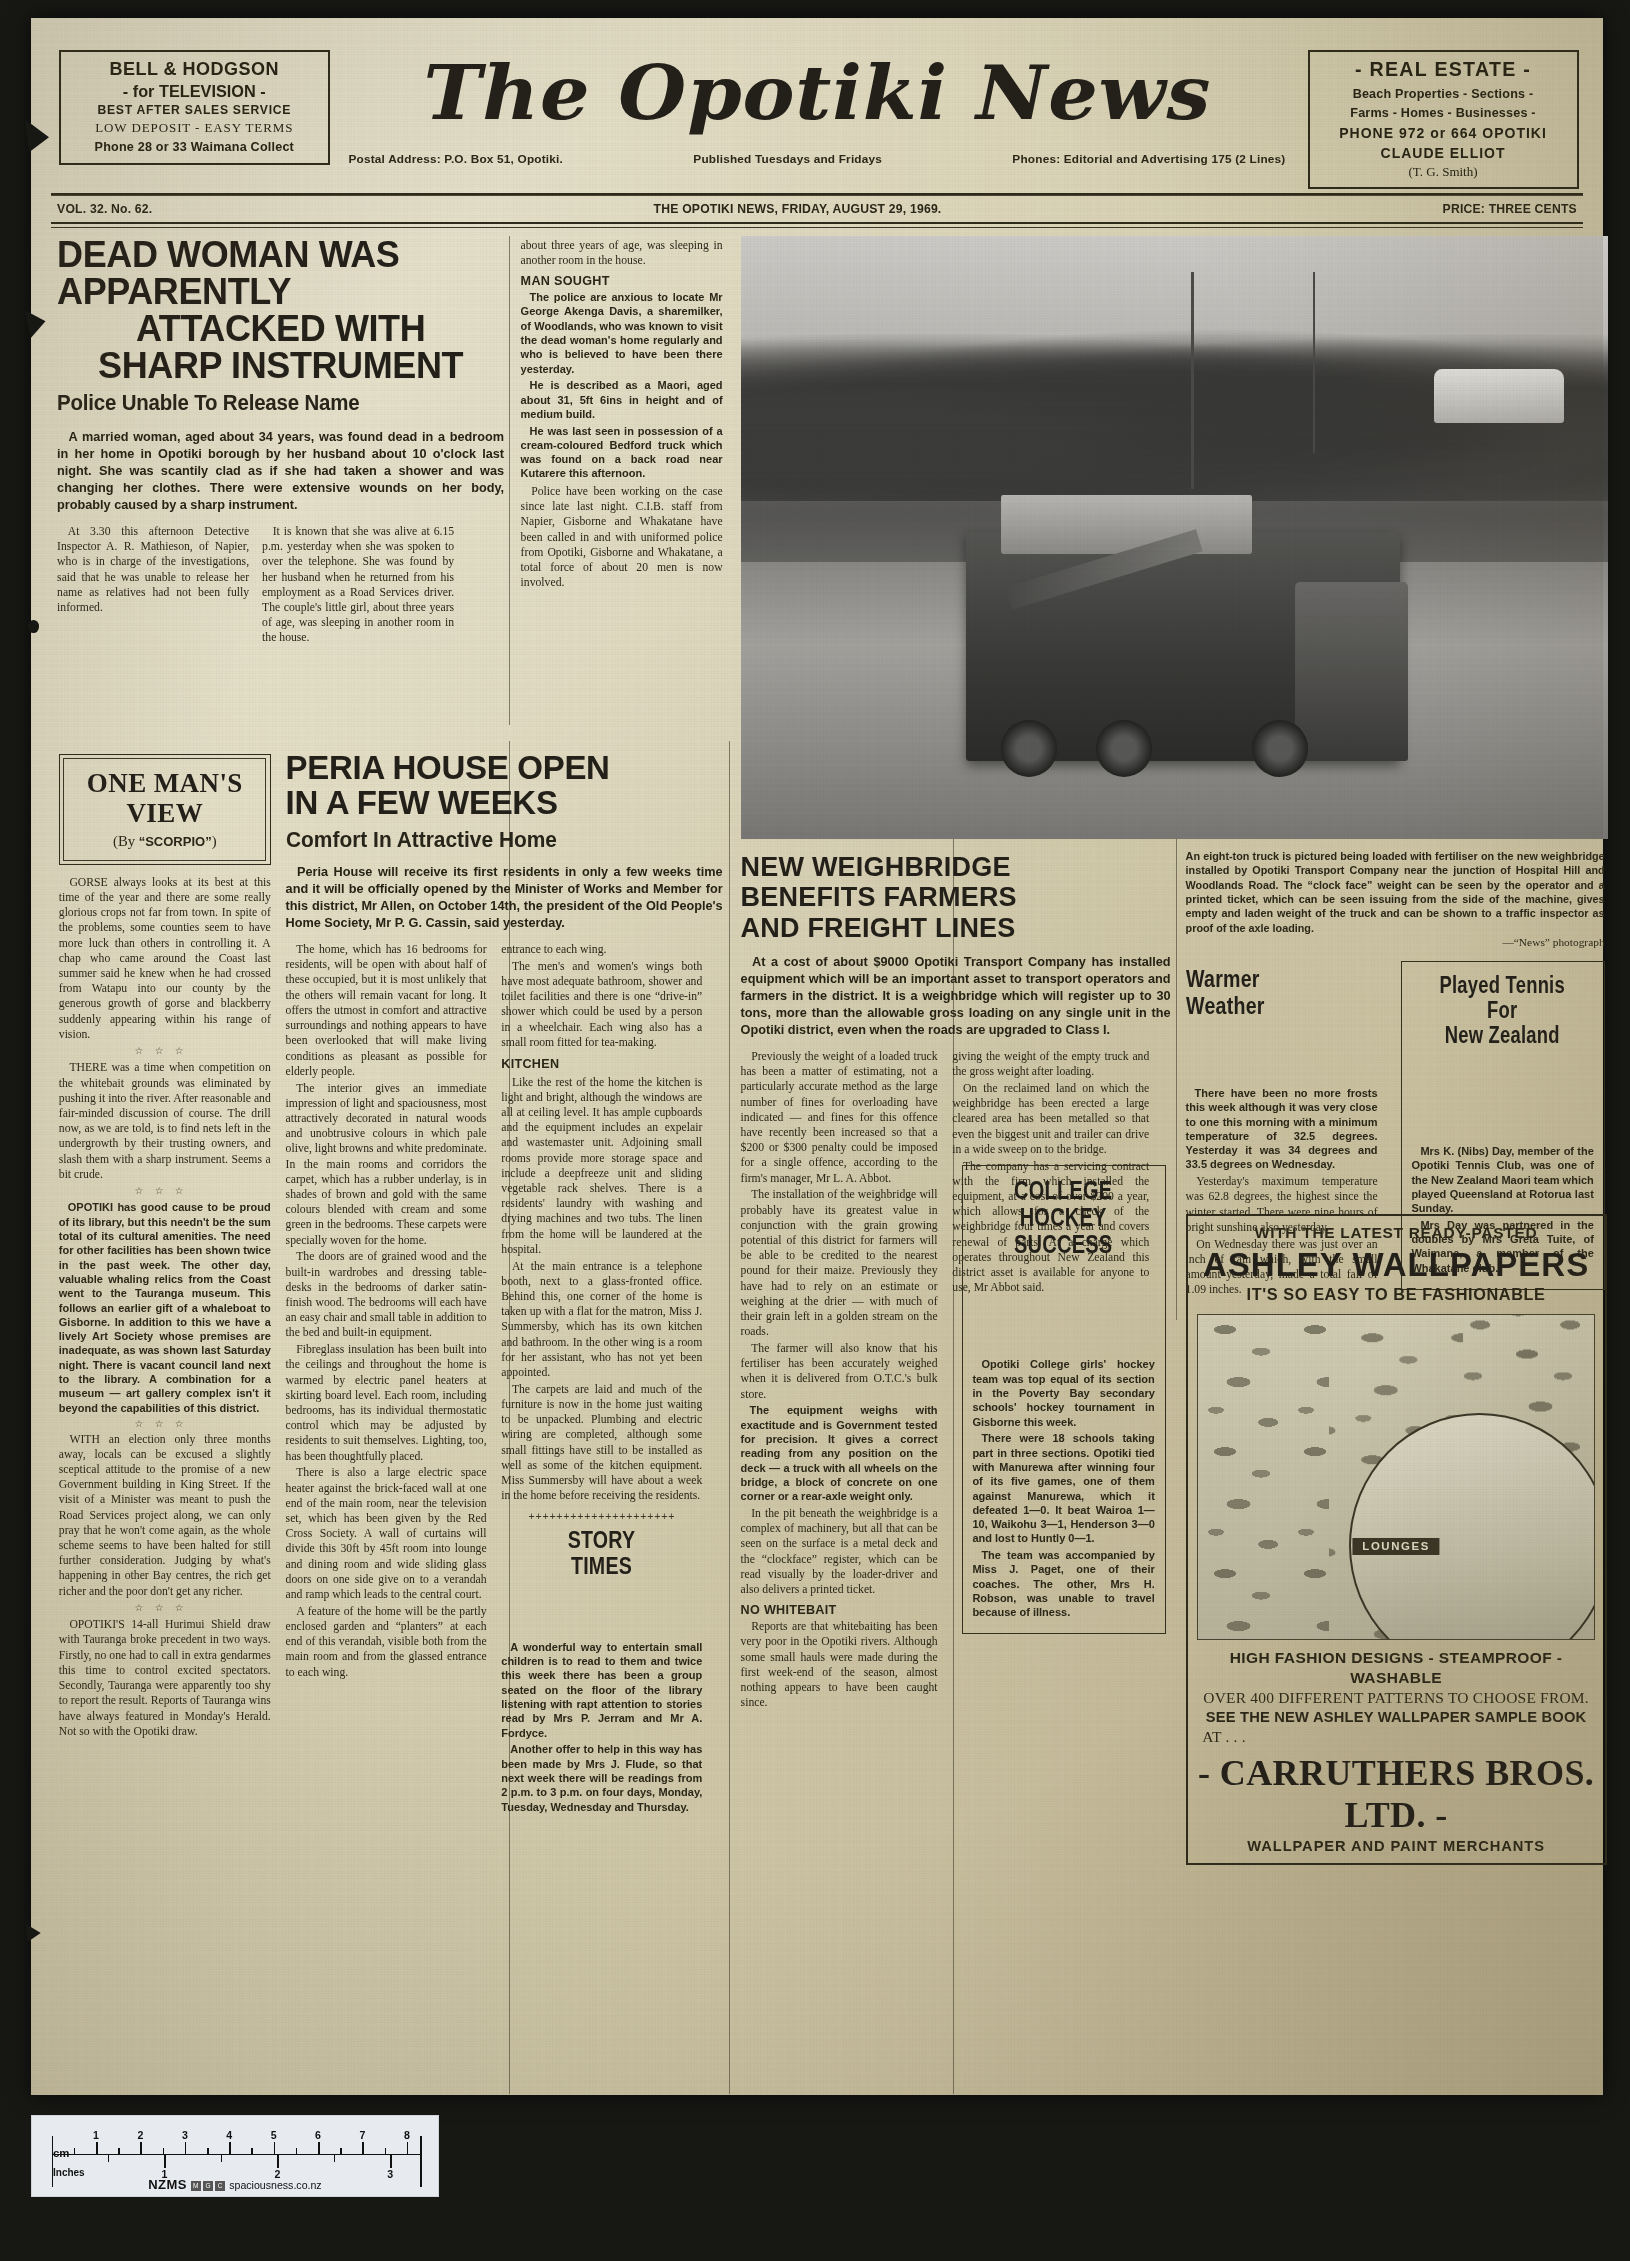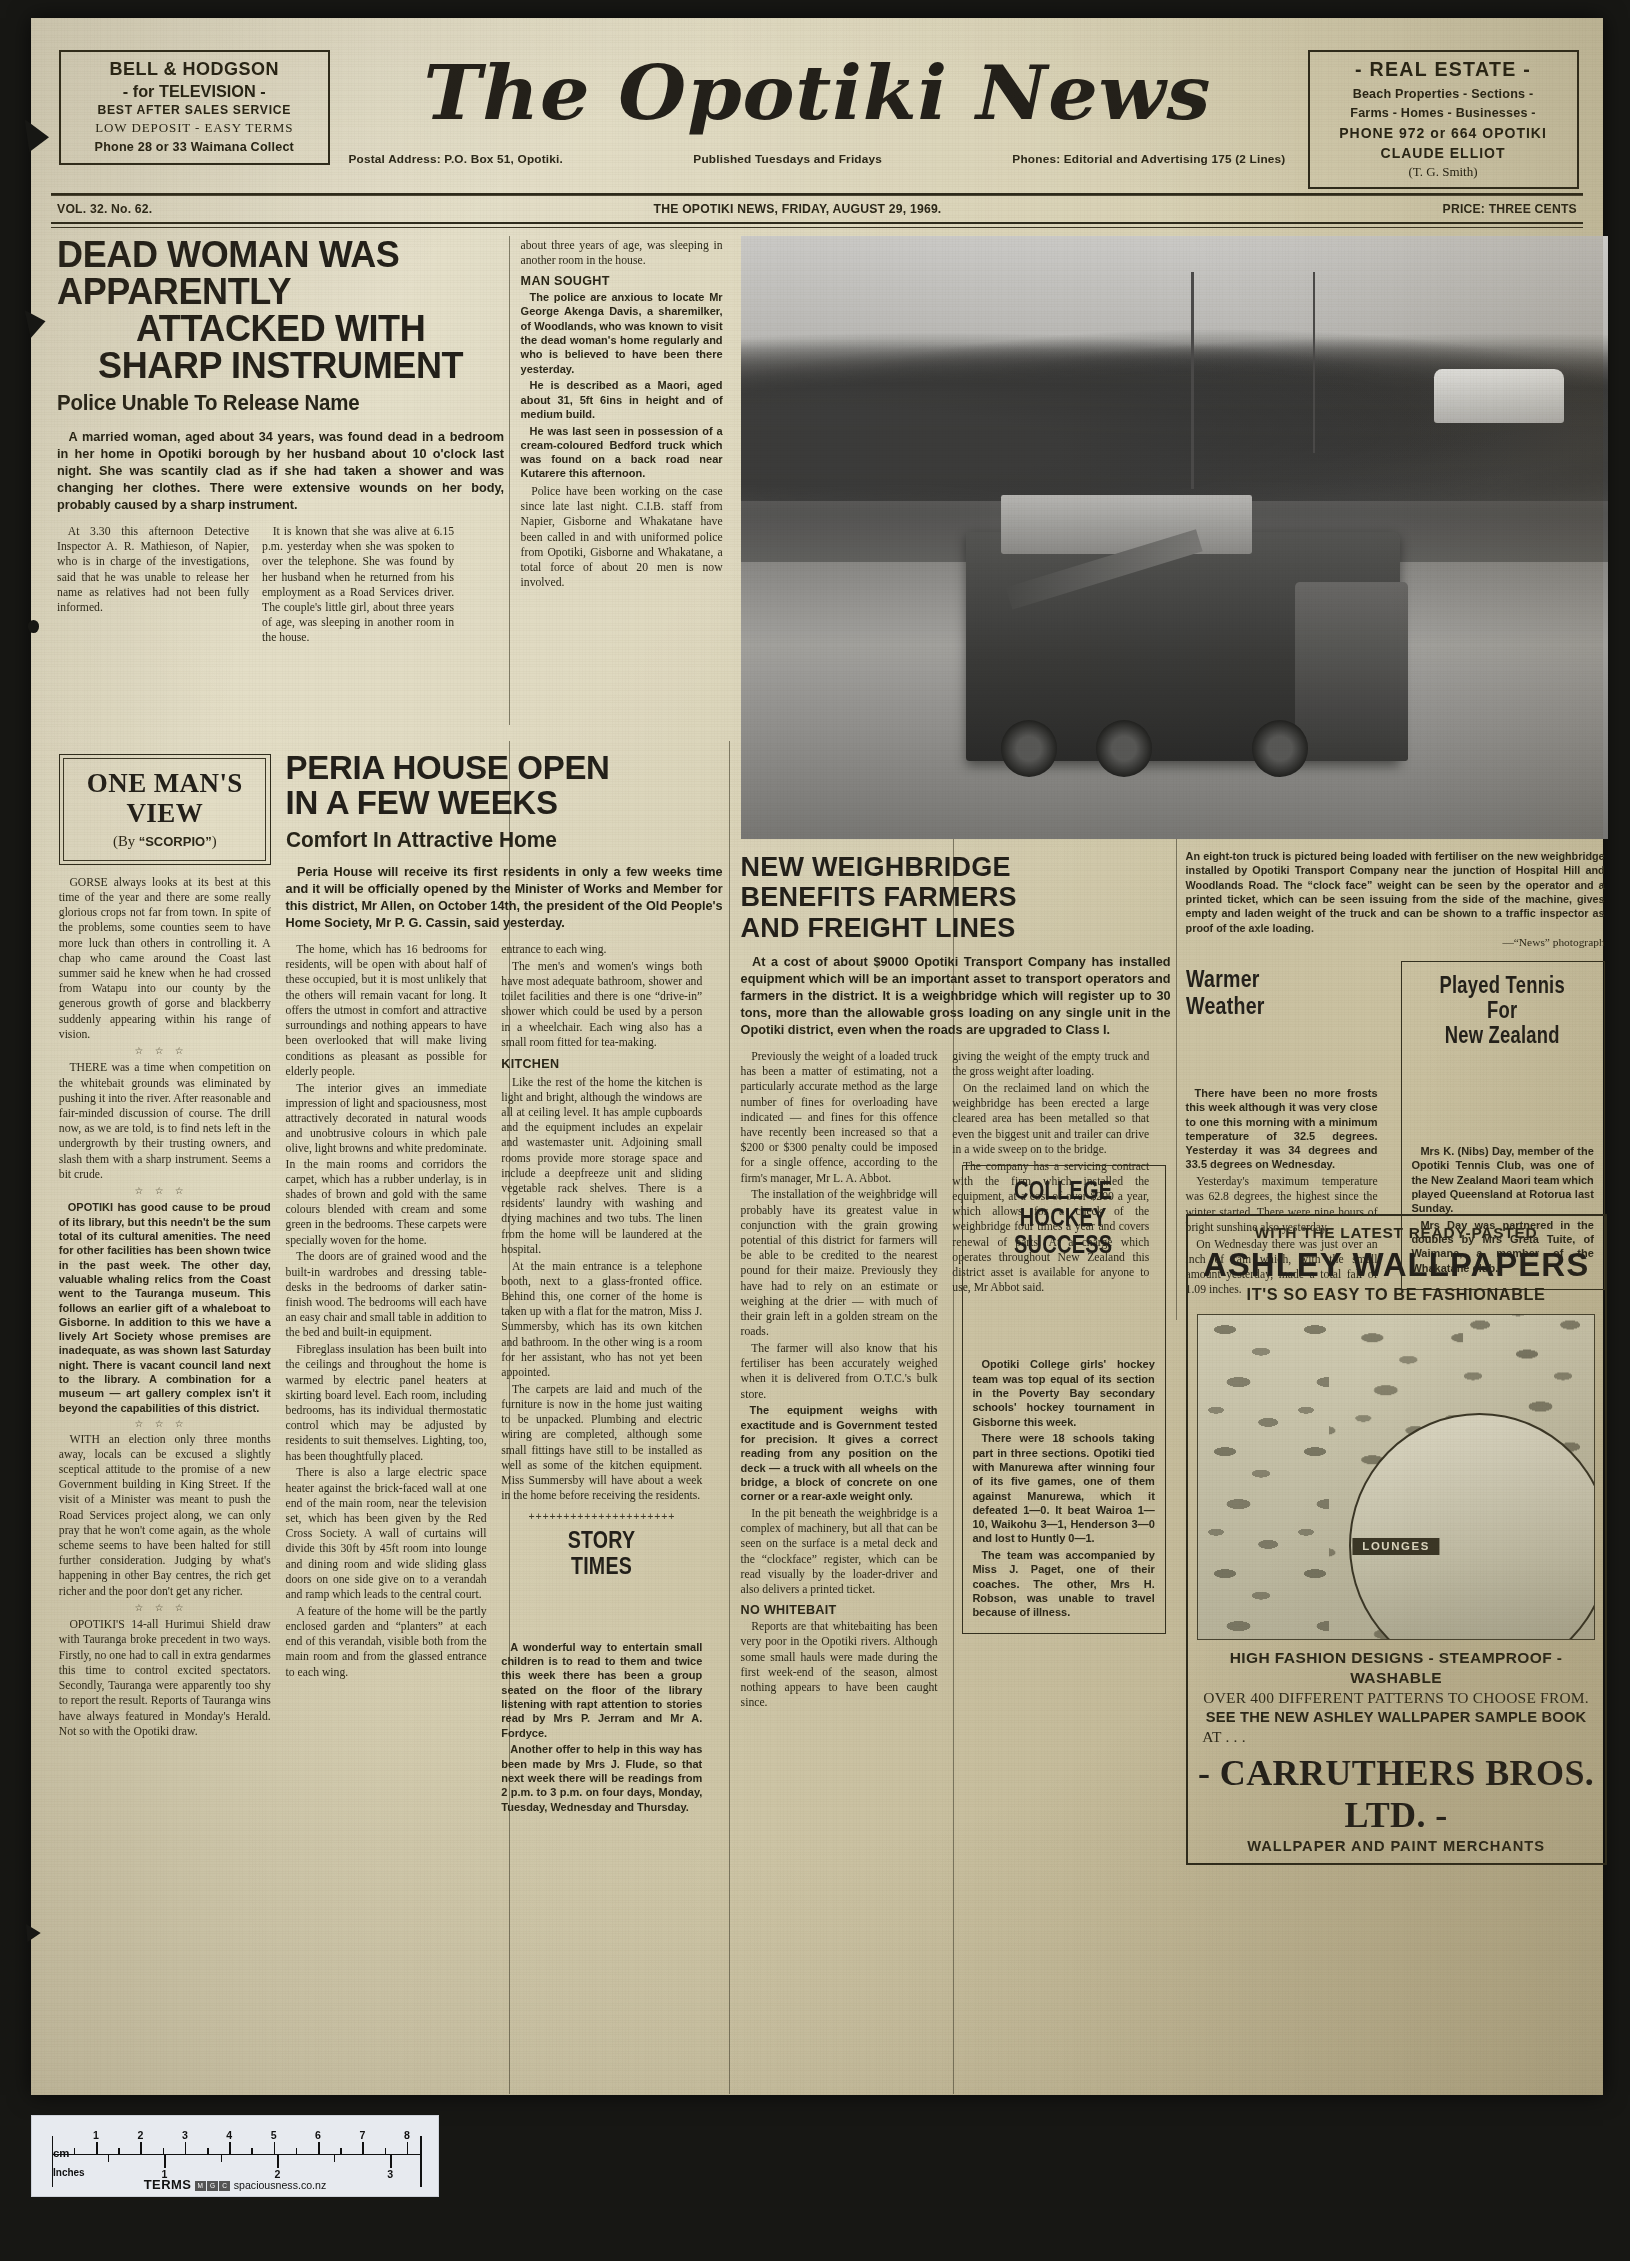--- a/index.html
+++ b/index.html
@@ -573,18 +573,18 @@
     <div class="tickDs" style="left:45.7%;"></div>
     <div class="tickD" style="left:61%;"></div>
     <div class="numD" style="left:61%;">2</div>
     <div class="tickDs" style="left:76.2%;"></div>
     <div class="tickD" style="left:91.5%;"></div>
     <div class="numD" style="left:91.5%;">3</div>
   </div>
   <div id="lbl-cm">cm</div>
   <div id="lbl-in">Inches</div>
   <div id="nzms">
-    <span class="brand">TERMS</span>
+    <span class="brand">NZMS</span>
     <span class="sq">M</span><span class="sq">G</span><span class="sq">C</span>
     <span>spaciousness.co.nz</span>
   </div>
 </div>
 
 
 </body></html>

